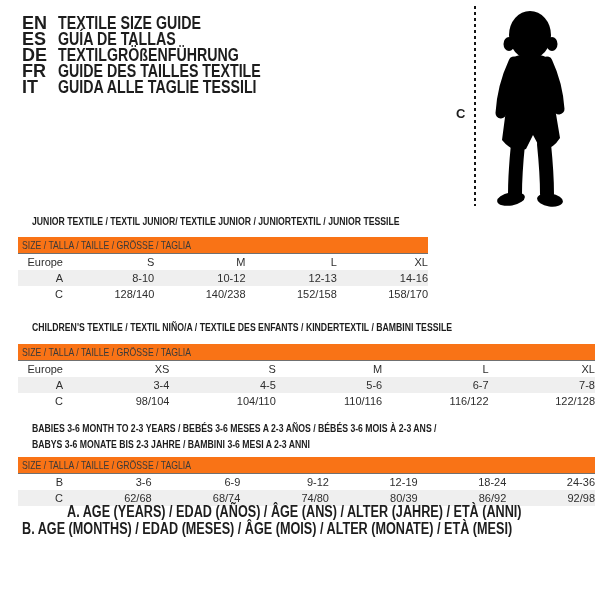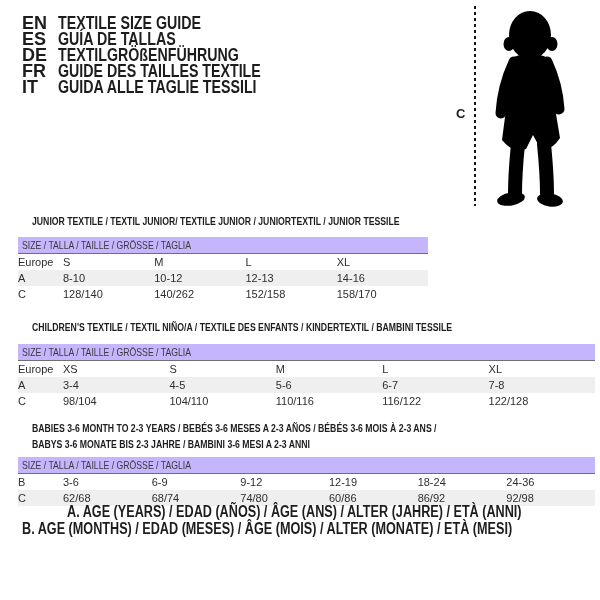--- a/index.html
+++ b/index.html
@@ -28,22 +28,22 @@
   .tbl-title{position:absolute;left:32px;font-size:11px;font-weight:bold;line-height:16px;white-space:nowrap;}
   #t1-title{top:213px}
   #t2-title{top:319px}
   #t3-title{top:420px}
 
   
   table.size{position:absolute;left:18px;border-collapse:collapse;table-layout:fixed;font-size:11px;color:#2e2e2e;}
   #t1{top:237px;width:410px}
   #t2{top:344px;width:577px}
   #t3{top:457px;width:577px}
-  table.size td{height:16px;line-height:16px;padding:0;text-align:left;font-weight:normal;}
-  tr.hdr td{background:#c4b5fd;border-bottom:1px solid #707070;text-align:left;padding-left:4px;color:#3a3a3a;}
+  table.size td{height:16px;line-height:16px;padding:0;text-align:right;font-weight:normal;}
+  tr.hdr td{background:#f97316;border-bottom:1px solid #707070;text-align:left;padding-left:4px;color:#3a3a3a;}
   td.lbl{text-align:left;padding-left:4px;}
   tr.shaded td{background:#efefef;}
   col.lblcol{width:45px;}
 
   
   .footnotes{position:absolute;left:22px;top:504px;font-size:16px;font-weight:bold;text-align:right;}
   .footnote{height:16.5px;line-height:16.5px;}
 </style>
 </head>
 <body>
@@ -117,21 +117,21 @@
     <tr class="shaded">
       <td class="lbl">A</td>
       <td>8-10</td>
       <td>10-12</td>
       <td>12-13</td>
       <td>14-16</td>
     </tr>
     <tr>
       <td class="lbl">C</td>
       <td>128/140</td>
-      <td>140/262</td>
+      <td>140/238</td>
       <td>152/158</td>
       <td>158/170</td>
     </tr>
   </tbody>
     </table>
 
   <div class="tbl-title" id="t2-title">
     <span class="cond">CHILDREN'S TEXTILE / TEXTIL NIÑO/A / TEXTILE DES ENFANTS / KINDERTEXTIL / BAMBINI TESSILE</span>
   </div>
   <table class="size" id="t2">
@@ -199,21 +199,21 @@
       <td>9-12</td>
       <td>12-19</td>
       <td>18-24</td>
       <td>24-36</td>
     </tr>
     <tr class="shaded">
       <td class="lbl">C</td>
       <td>62/68</td>
       <td>68/74</td>
       <td>74/80</td>
-      <td>60/86</td>
+      <td>80/39</td>
       <td>86/92</td>
       <td>92/98</td>
     </tr>
   </tbody>
     </table>
 
   <div class="footnotes">
     <div class="footnote"><span class="cond">A. AGE (YEARS) / EDAD (AÑOS) / ÂGE (ANS) / ALTER (JAHRE) / ETÀ (ANNI)</span></div>
     <div class="footnote"><span class="cond">B. AGE (MONTHS) / EDAD (MESES) / ÂGE (MOIS) / ALTER (MONATE) / ETÀ (MESI)</span></div>
   </div>

